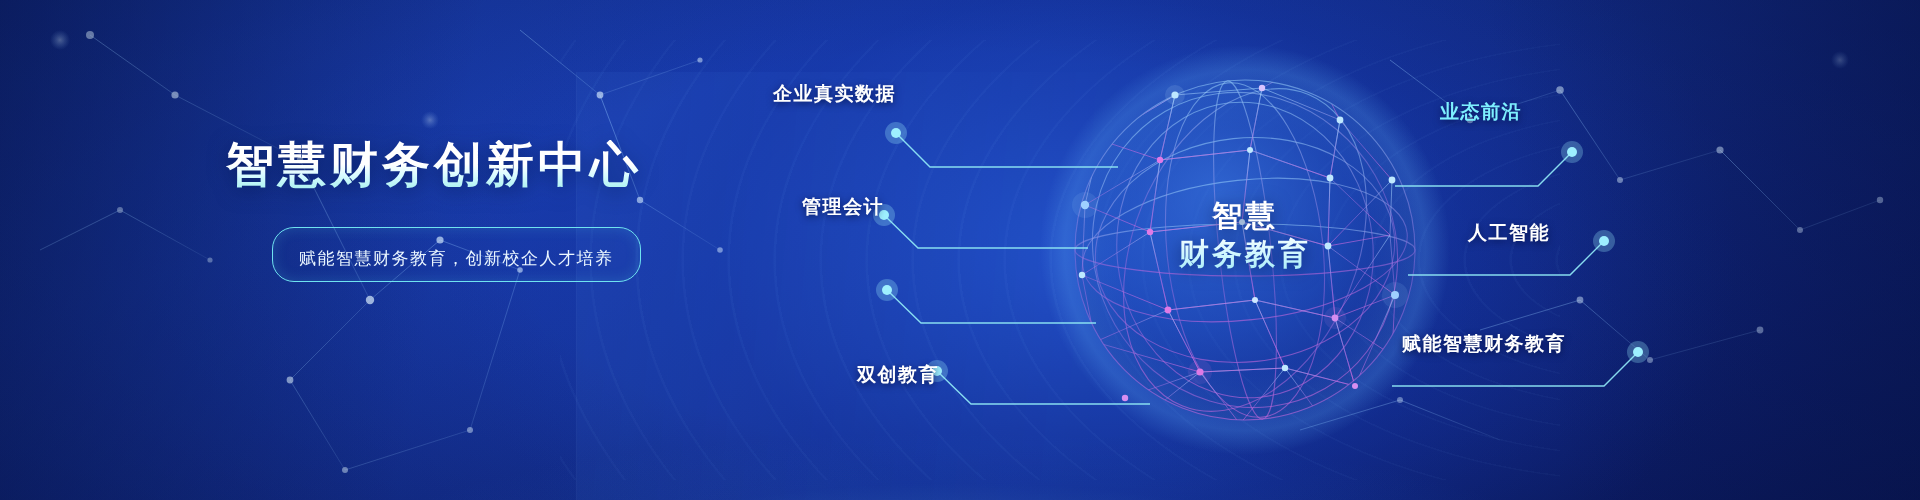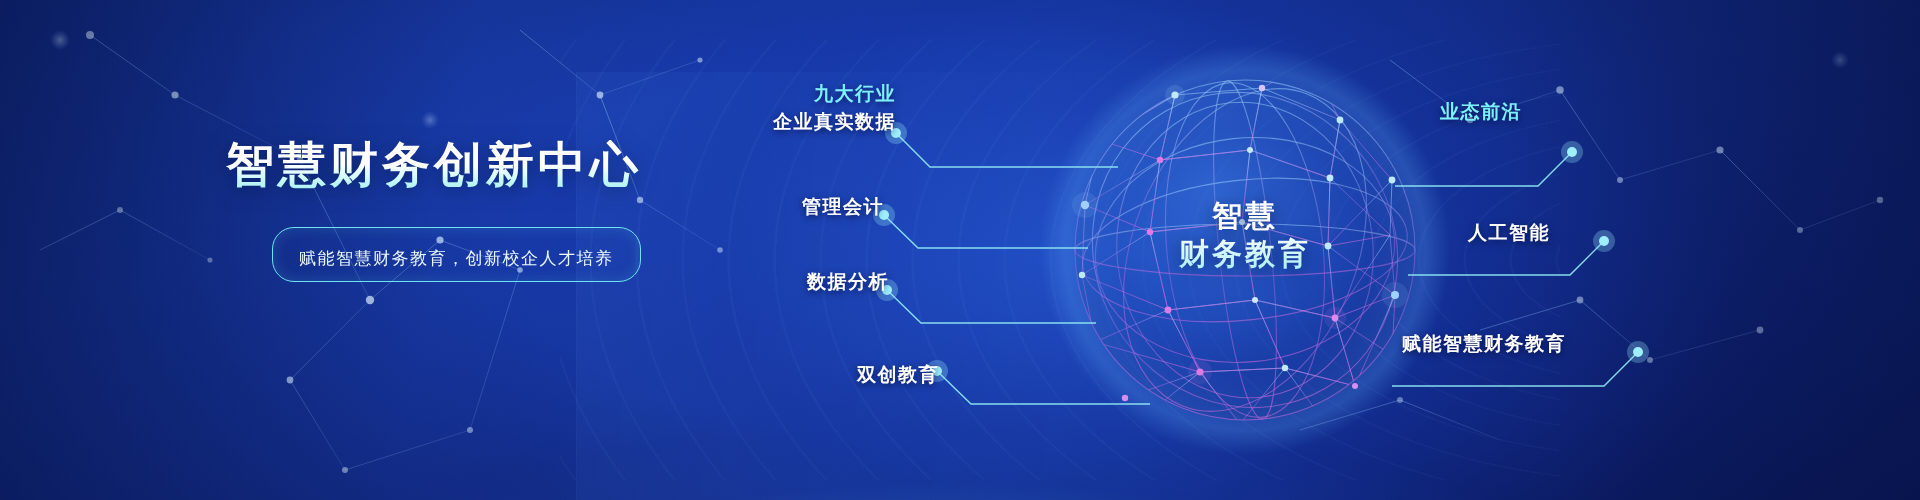--- a/index.html
+++ b/index.html
@@ -296,31 +296,27 @@
   <div id="title">智慧财务创新中心</div>
 
   <div id="subtitle-pill">赋能智慧财务教育，创新校企人才培养</div>
 
   <div id="globe-label">
     <span>智慧</span><br>
     <span>财务教育</span>
   </div>
 
   <div class="leaf right" style="left:720px;top:80px;width:176px;">
-    <span class="cy">九大行业</span>
     <span class="wh">企业真实数据</span>
   </div>
 
   <div class="leaf right" style="left:700px;top:193px;width:184px;">
     <span class="wh">管理会计</span>
   </div>
 
-  <div class="leaf right" style="left:705px;top:268px;width:184px;">
-    <span class="wh">数据分析</span>
-  </div>
 
   <div class="leaf right" style="left:755px;top:349px;width:184px;margin-top:12px;">
     <span class="wh">双创教育</span>
   </div>
 
   <div class="leaf" style="left:1440px;top:98px;width:180px;">
     <span class="cy">业态前沿</span>
   </div>
 
   <div class="leaf" style="left:1468px;top:219px;width:180px;">

